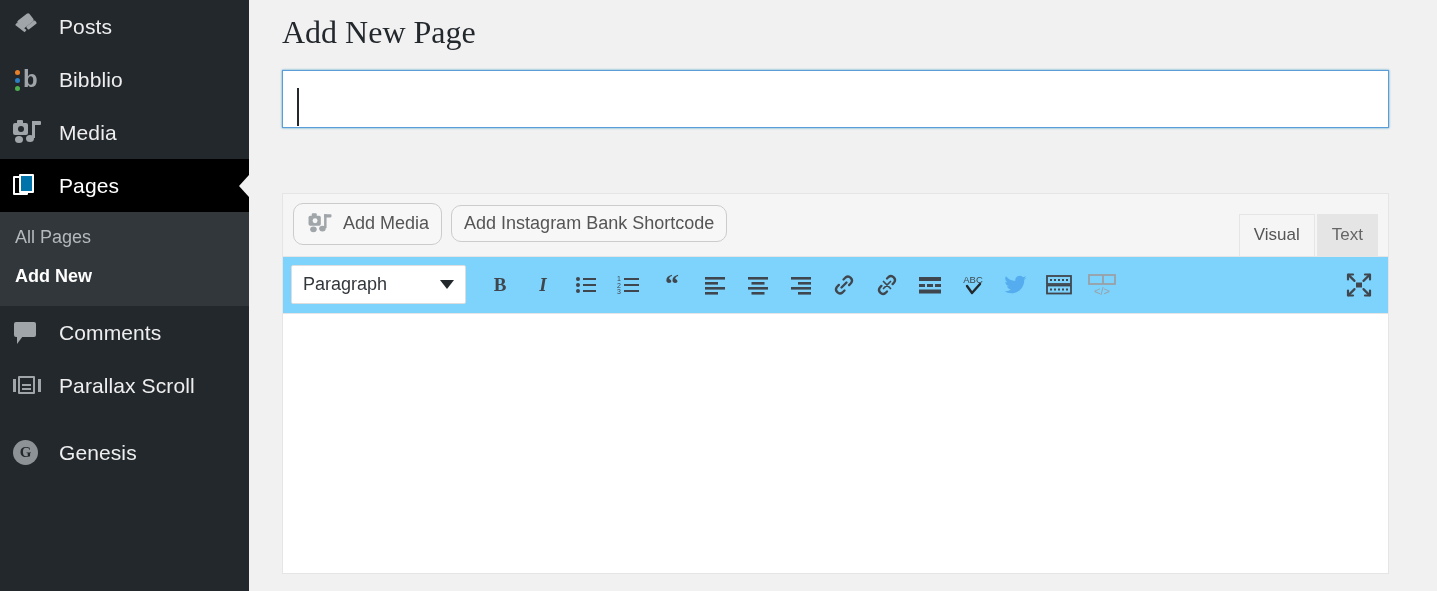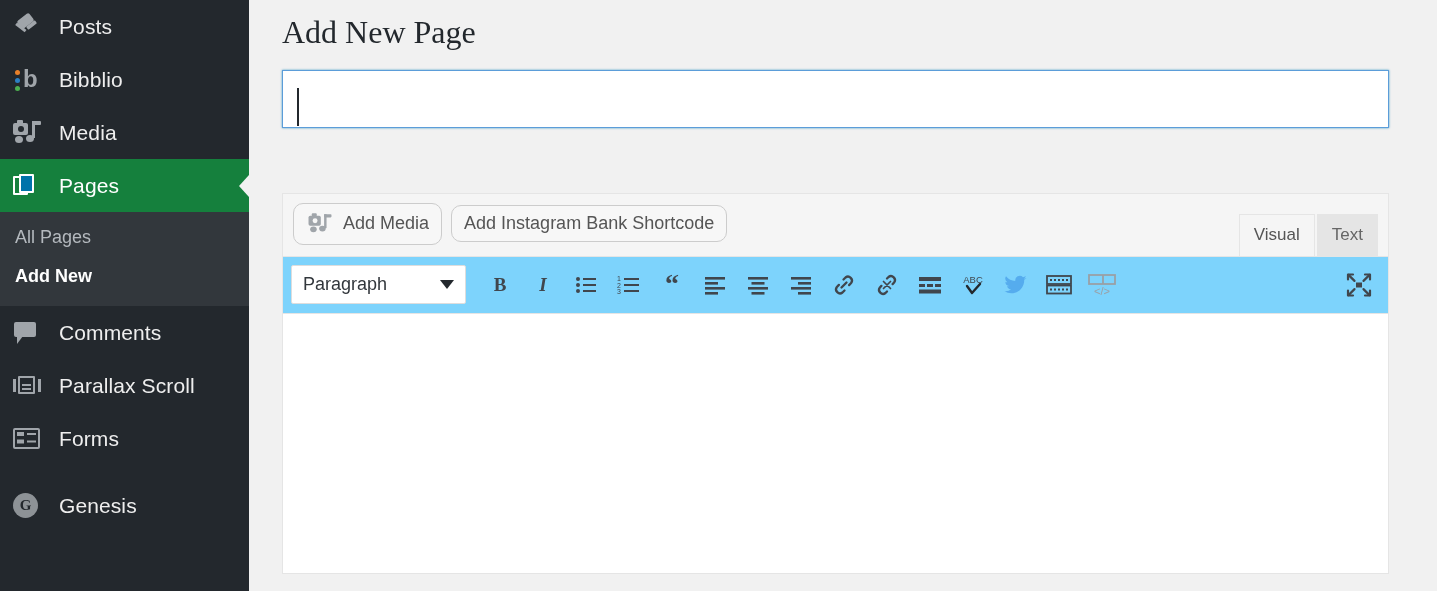--- a/index.html
+++ b/index.html
@@ -27,21 +27,21 @@
     position: relative;
     cursor: pointer;
     user-select: none;
   }
   .menu-item .mi-icon {
     width: 42px; min-width: 42px;
     display: flex; align-items: center; justify-content: flex-start;
   }
   .menu-item .mi-label { padding-left: 4px; letter-spacing: .1px; }
   .menu-item.active {
-    background: #15803d;
+    background: #000000;
     color: #fff;
   }
   .menu-item.active .mi-label { font-weight: 400; }
   .menu-item.active::after {
     content: "";
     position: absolute;
     right: -1px; top: 50%;
     transform: translateY(-50%);
     border-style: solid;
     border-width: 12px 11px 12px 0;
@@ -409,30 +409,20 @@
       <span class="mi-icon">
         <span class="ico ico-slider">
             <span class="l"></span>
             <span class="mid"></span>
             <span class="r"></span>
           </span>
       </span>
       <span class="mi-label">Parallax Scroll</span>
     </div>
 
-    <div class="menu-item">
-      <span class="mi-icon">
-        <span class="ico ico-form">
-            <span class="box"></span>
-            <span class="lblk"></span>
-            <span class="rln"></span>
-          </span>
-      </span>
-      <span class="mi-label">Forms</span>
-    </div>
 
     <div class="menu-gap"></div>
 
     <div class="menu-item">
       <span class="mi-icon">
         <span class="ico ico-genesis">G</span>
       </span>
       <span class="mi-label">Genesis</span>
     </div>
 

